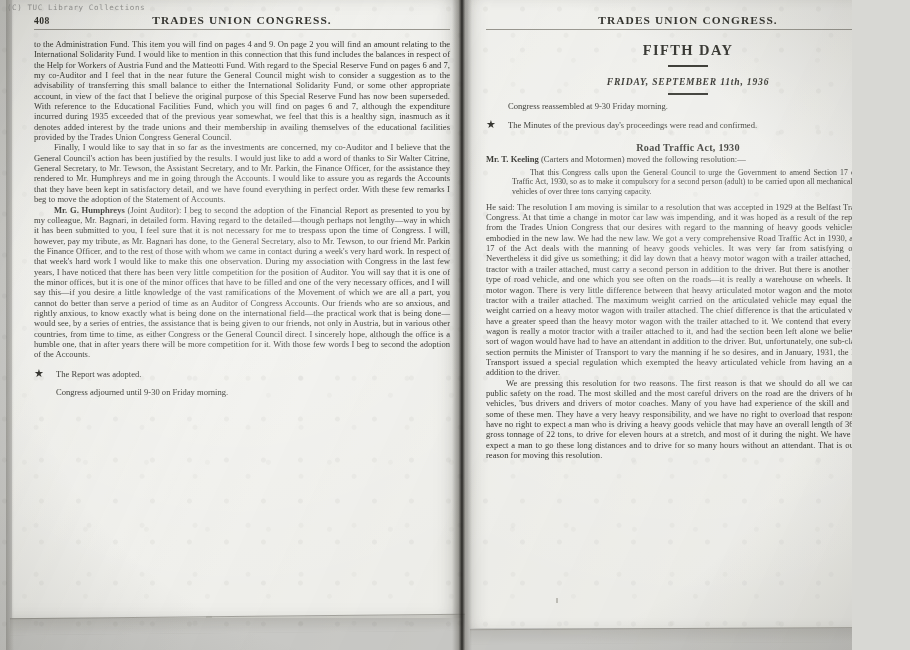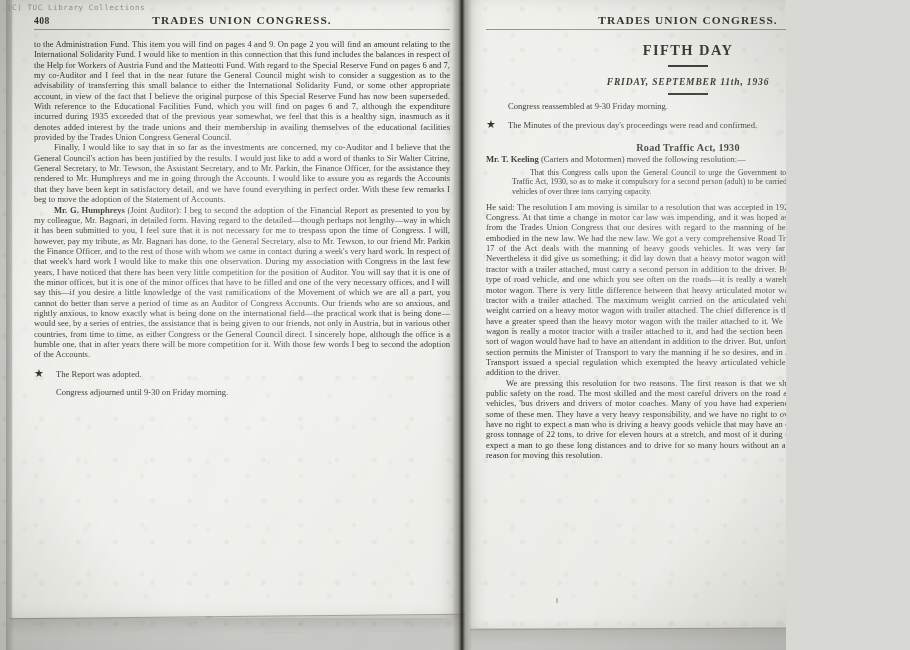--- a/index.html
+++ b/index.html
@@ -8,21 +8,21 @@
     background: #d8d8d4;
   }
   body {
     width: 910px;
     height: 650px;
     overflow: hidden;
     font-family: "Liberation Serif", serif;
   }
   #scan {
     position: relative;
-    width: 786px;
+    width: 852px;
     height: 650px;
     background: #c9c9c6;
     overflow: hidden;
   }
   
   .watermark {
     position: absolute;
     left: 7px;
     top: 3px;
     font-family: "DejaVu Sans Mono", monospace;

